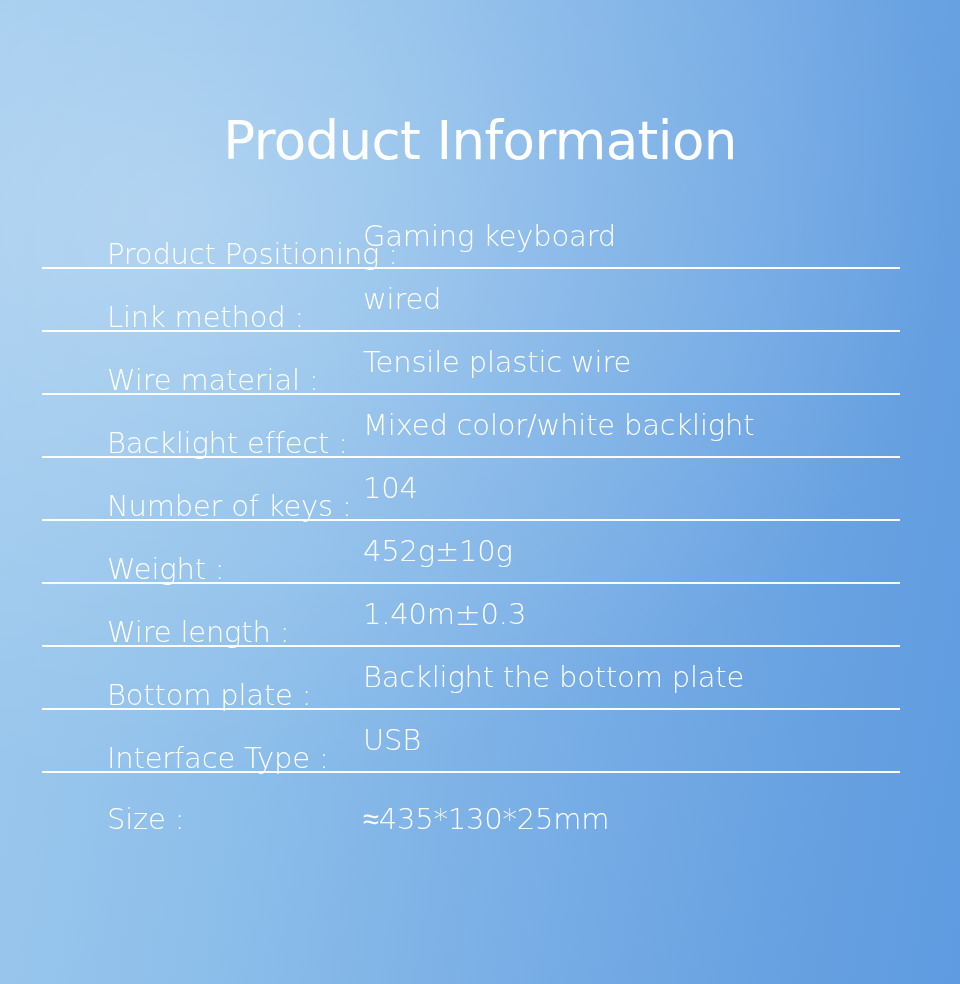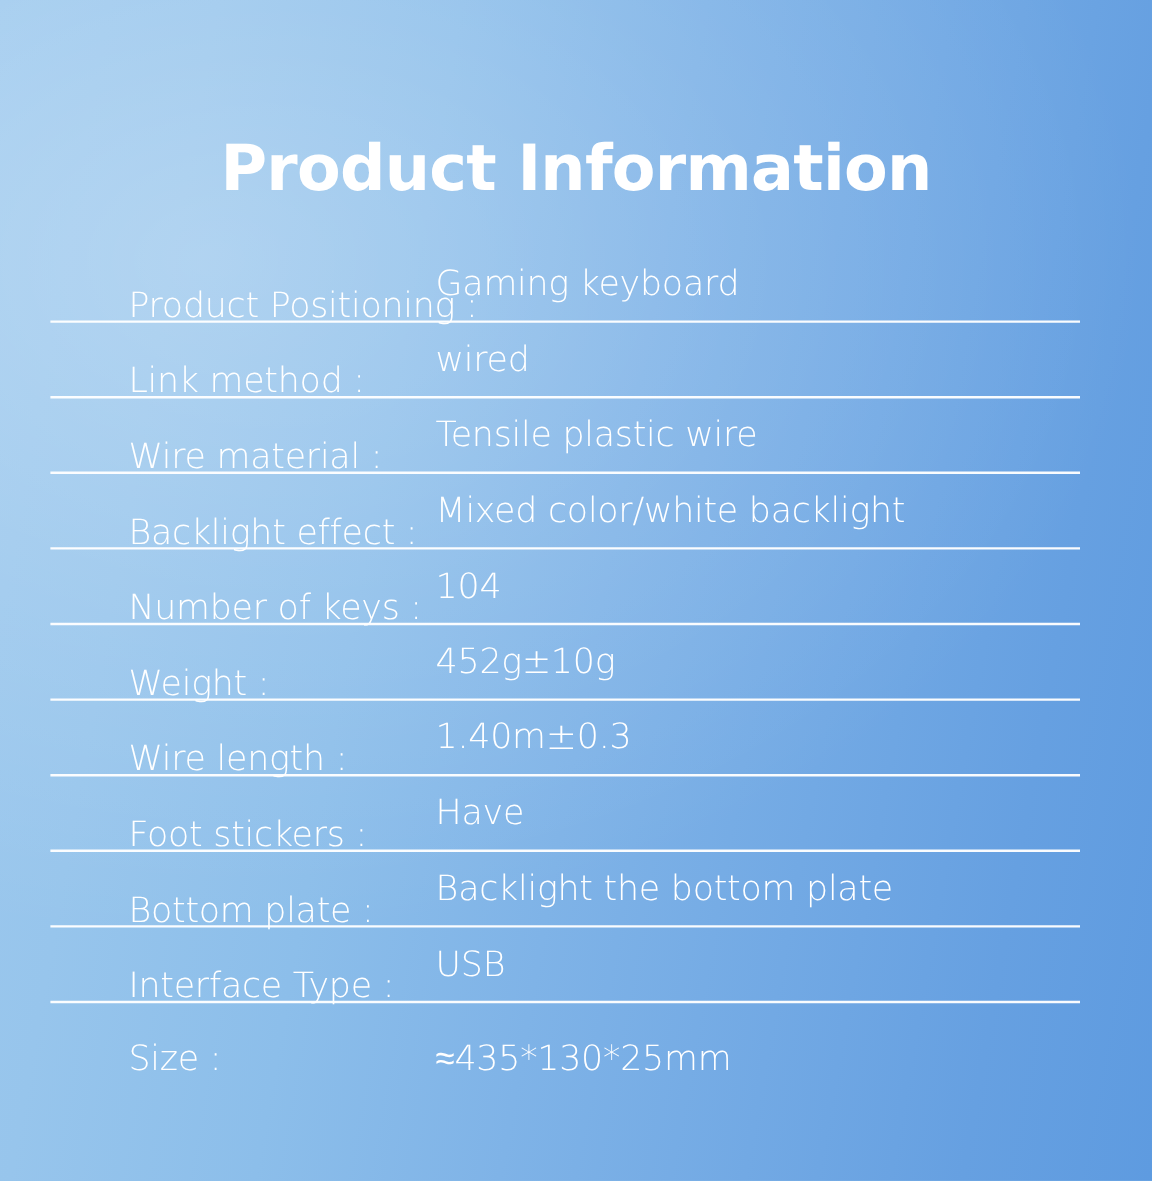--- a/index.html
+++ b/index.html
@@ -42,21 +42,21 @@
     position: absolute;
     top: 78px;
     left: 0;
     width: 960px;
     text-align: center;
   }
   .title {
     display: inline-block;
     font-family: "DejaVu Sans", sans-serif;
     font-size: 53px;
-    font-weight: 700;
+    font-weight: 400;
     line-height: 1.0;
     color: #FFFFFF;
     letter-spacing: -0.6px;
     white-space: nowrap;
   }
 
   
   .spec-table {
     position: absolute;
     top: 206px;
@@ -134,24 +134,20 @@
       </div>
       <div class="spec-row">
         <div class="spec-label">Weight :</div>
         <div class="spec-value">452g±10g</div>
       </div>
       <div class="spec-row">
         <div class="spec-label">Wire length :</div>
         <div class="spec-value"><span>1.40m</span><span class="fw-pm">±</span><span>0.3</span></div>
       </div>
       <div class="spec-row">
-        <div class="spec-label">Foot stickers :</div>
-        <div class="spec-value">Have</div>
-      </div>
-      <div class="spec-row">
         <div class="spec-label">Bottom plate :</div>
         <div class="spec-value">Backlight the bottom plate</div>
       </div>
       <div class="spec-row">
         <div class="spec-label">Interface Type :</div>
         <div class="spec-value">USB</div>
       </div>
       <div class="spec-row no-rule">
         <div class="spec-label">Size :</div>
         <div class="spec-value">≈435*130*25mm</div>

